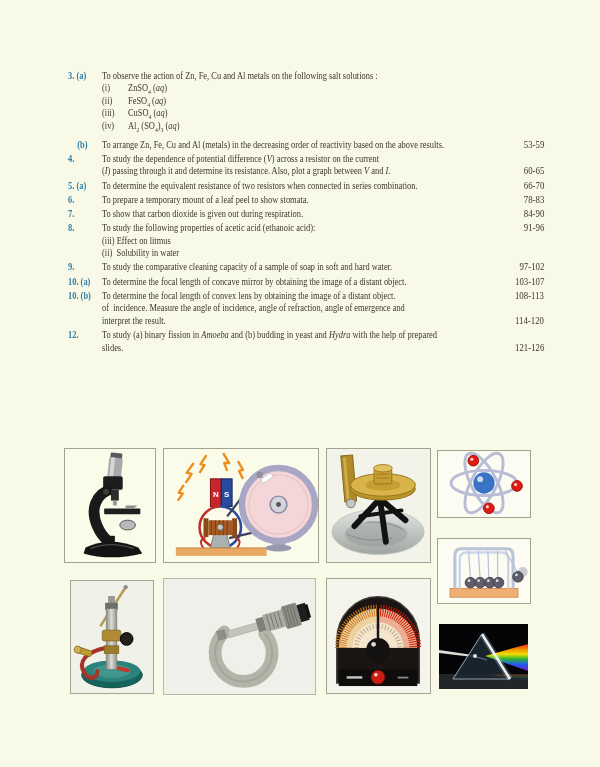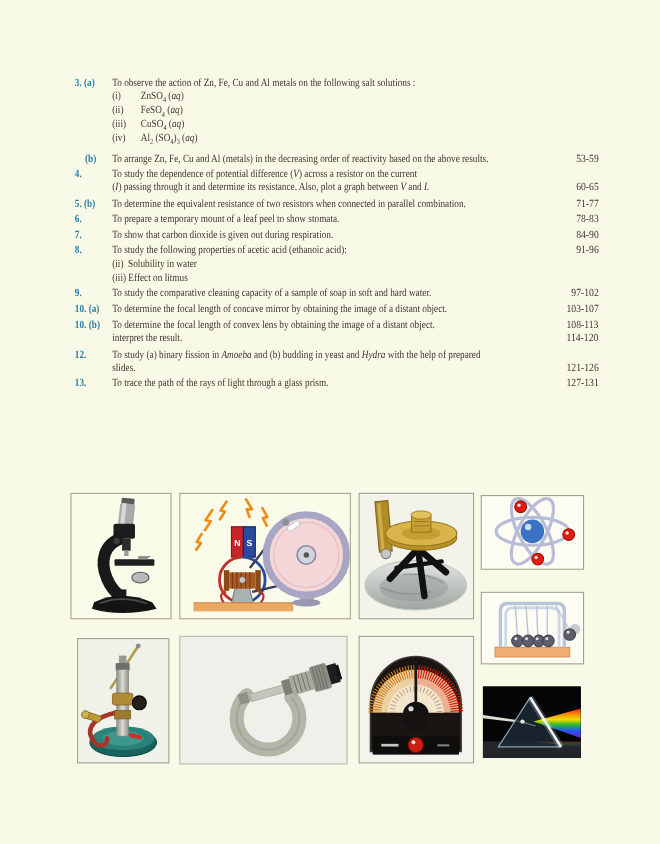--- a/index.html
+++ b/index.html
@@ -81,76 +81,74 @@
       </div>
       <div class="row main">
         <span class="num">4.</span>
         <span class="txt">To study the dependence of potential difference (<i>V</i>) across a resistor on the current</span>
       </div>
       <div class="row">
         <span class="txt">(<i>I</i>) passing through it and determine its resistance. Also, plot a graph between <i>V</i> and <i>I</i>.</span>
         <span class="pages">60-65</span>
       </div>
       <div class="row main">
-        <span class="num">5. (b)</span>
-        <span class="txt">To determine the equivalent resistance of two resistors when connected in parallel combination.</span>
-        <span class="pages">71-77</span>
+        <span class="num">5. (a)</span>
+        <span class="txt">To determine the equivalent resistance of two resistors when connected in series combination.</span>
+        <span class="pages">66-70</span>
       </div>
       <div class="row main">
         <span class="num">6.</span>
         <span class="txt">To prepare a temporary mount of a leaf peel to show stomata.</span>
         <span class="pages">78-83</span>
       </div>
       <div class="row main">
         <span class="num">7.</span>
         <span class="txt">To show that carbon dioxide is given out during respiration.</span>
         <span class="pages">84-90</span>
       </div>
       <div class="row main">
         <span class="num">8.</span>
         <span class="txt">To study the following properties of acetic acid (ethanoic acid):</span>
         <span class="pages">91-96</span>
       </div>
       <div class="row">
+        <span class="txt">(iii) Effect on litmus</span>
+      </div>
+      <div class="row">
         <span class="txt">(ii)&nbsp; Solubility in water</span>
-      </div>
-      <div class="row">
-        <span class="txt">(iii) Effect on litmus</span>
       </div>
       <div class="row main">
         <span class="num">9.</span>
         <span class="txt">To study the comparative cleaning capacity of a sample of soap in soft and hard water.</span>
         <span class="pages">97-102</span>
       </div>
       <div class="row main">
         <span class="num">10. (a)</span>
         <span class="txt">To determine the focal length of concave mirror by obtaining the image of a distant object.</span>
         <span class="pages">103-107</span>
       </div>
       <div class="row main">
         <span class="num">10. (b)</span>
         <span class="txt">To determine the focal length of convex lens by obtaining the image of a distant object.</span>
         <span class="pages">108-113</span>
       </div>
       <div class="row">
+        <span class="txt">of&nbsp; incidence. Measure the angle of incidence, angle of refraction, angle of emergence and</span>
+      </div>
+      <div class="row">
         <span class="txt">interpret the result.</span>
         <span class="pages">114-120</span>
       </div>
       <div class="row main">
         <span class="num">12.</span>
         <span class="txt">To study (a) binary fission in <i>Amoeba</i> and (b) budding in yeast and <i>Hydra</i> with the help of prepared</span>
       </div>
       <div class="row">
         <span class="txt">slides.</span>
         <span class="pages">121-126</span>
-      </div>
-      <div class="row main">
-        <span class="num">13.</span>
-        <span class="txt">To trace the path of the rays of light through a glass prism.</span>
-        <span class="pages">127-131</span>
       </div>
     </div>
 
   <div class="fig fig-microscope">
     <svg viewBox="0 0 92 114">
       <g transform="rotate(6 49 30)">
         <rect x="44" y="3" width="12" height="6" rx="1" fill="#5a5a5a"></rect>
         <rect x="43" y="8" width="14" height="21" rx="2" fill="#a9a9a9"></rect>
         <rect x="45" y="8" width="4" height="21" fill="#d6d6d6"></rect>
       </g>

